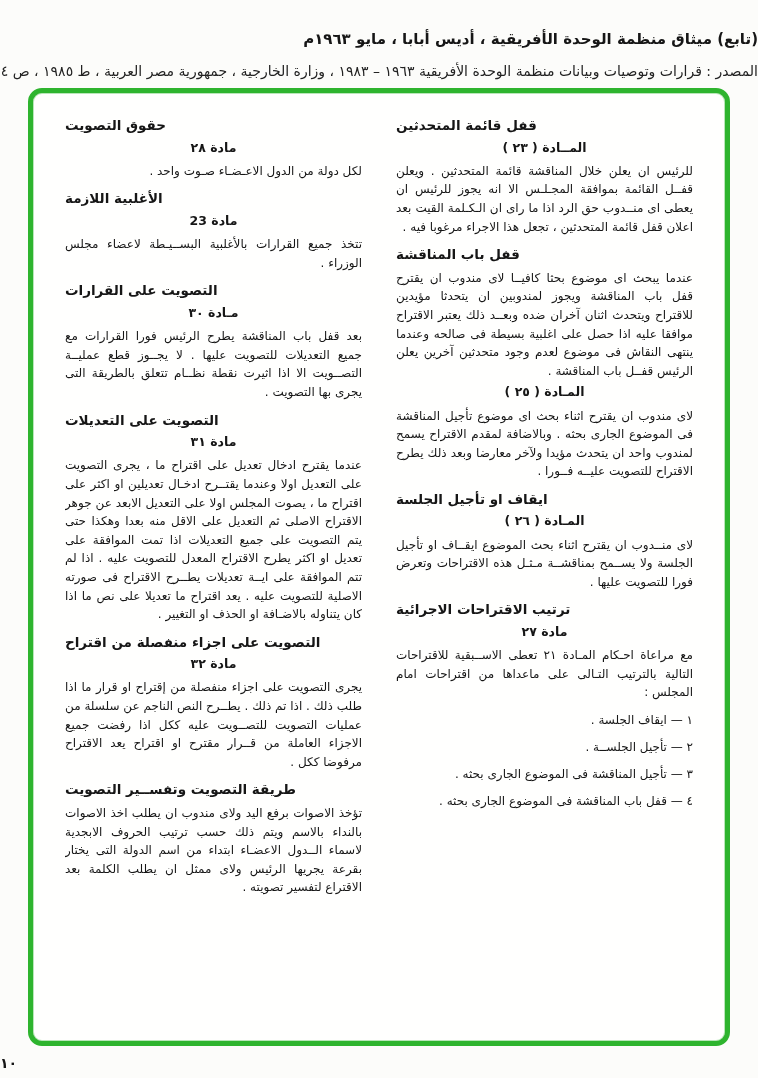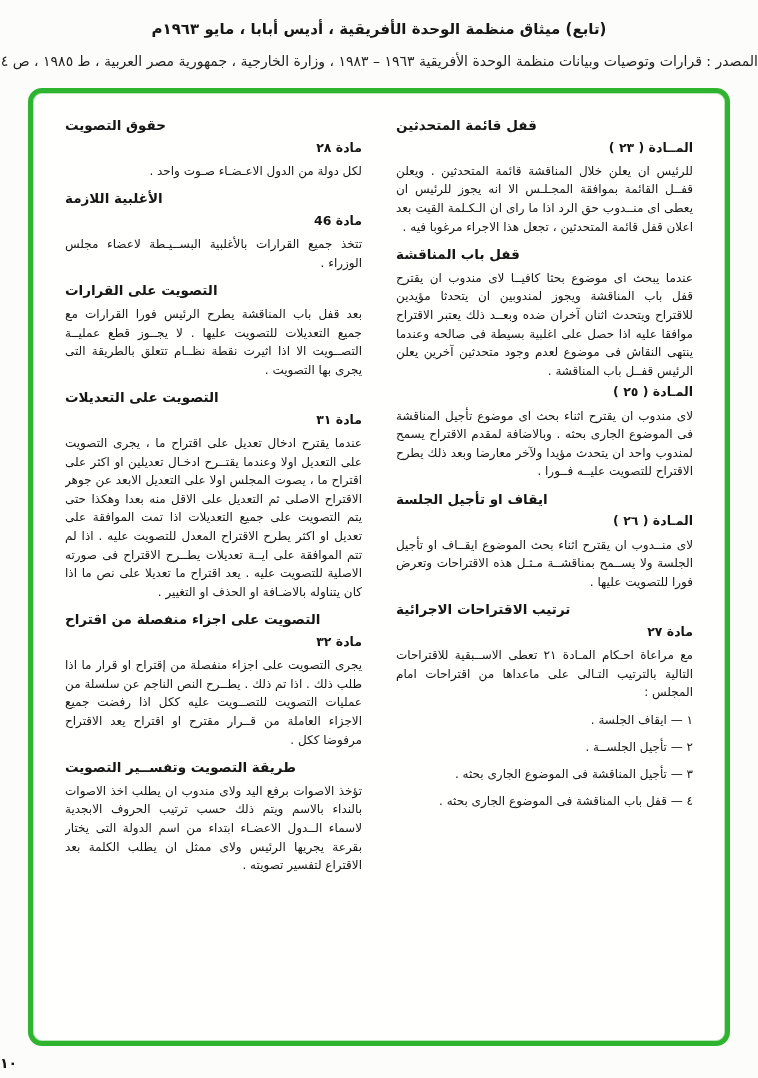--- a/index.html
+++ b/index.html
@@ -5,21 +5,21 @@
   * { margin: 0; padding: 0; box-sizing: border-box; }
   html, body { width: 758px; height: 1078px; }
   body {
     position: relative;
     background: var(--page-bg, #fcfcfa);
     color: var(--text, #161616);
     font-family: "DejaVu Sans", sans-serif;
     direction: rtl;
     overflow: hidden;
   }
-  .doc-header { text-align: center; padding-top: 20px; }
+  .doc-header { text-align: right; padding-top: 30px; }
   .doc-title { font-size: 15px; font-weight: bold; letter-spacing: 0.2px; }
   .doc-source { font-size: 14px; margin-top: 15px; color: #222; white-space: nowrap; }
   .frame {
     position: absolute;
     left: 28px; top: 88px;
     width: 702px; height: 958px;
     background: #fffffe;
     border: 5px solid var(--frame-border, #2eb42e);
     border-radius: 14px;
     box-shadow: inset 0 0 0 1px #b9e6b9;
@@ -28,21 +28,21 @@
   }
   .columns { display: flex; gap: 34px; height: 100%; }
   .col { flex: 1; overflow: hidden; }
   .article-section + .article-section { }
   .sec-heading {
     font-size: 13.5px; font-weight: bold; text-align: left;
     line-height: 1.3; margin: 10px 0 5px;
   }
   .article-section:first-child .sec-heading { margin-top: 0; }
   .article-label {
-    font-size: 12.5px; font-weight: bold; 
+    font-size: 12.5px; font-weight: bold; text-align: center;
     line-height: 1.3; margin: 4px 0 6px;
   }
   .body-text {
     font-size: 12px; line-height: 1.55; text-align: justify;
     text-justify: inter-word; margin-bottom: 4px;
   }
   .list-item { font-size: 12px; line-height: 1.5; margin-top: 9px; }
   .page-footer {
     position: absolute; bottom: 6px; left: 0; width: 100%;
     text-align: left;
@@ -91,25 +91,26 @@
           </section>
         </section>
       <section class="col" id="col-left">
           <section class="article-section">
             <h2 class="sec-heading">حقوق التصويت</h2>
             <h3 class="article-label">مادة ٢٨</h3>
             <p class="body-text">لكل دولة من الدول الاعـضـاء صـوت واحد .</p>
           </section>
           <section class="article-section">
             <h2 class="sec-heading">الأغلبية اللازمة</h2>
-            <h3 class="article-label">مادة 46</h3>
+            <h3 class="article-label">مادة 23</h3>
             <p class="body-text">تتخذ جميع القرارات بالأغلبية البســيـطة لاعضاء مجلس الوزراء .</p>
           </section>
           <section class="article-section">
             <h2 class="sec-heading">التصويت على القرارات</h2>
+            <h3 class="article-label">مـادة ٣٠</h3>
             <p class="body-text">بعد قفل باب المناقشة يطرح الرئيس فورا القرارات مع جميع التعديلات للتصويت عليها . لا يجــوز قطع عمليــة التصــويت الا اذا اثيرت نقطة نظــام تتعلق بالطريقة التى يجرى بها التصويت .</p>
           </section>
           <section class="article-section">
             <h2 class="sec-heading">التصويت على التعديلات</h2>
             <h3 class="article-label">مادة ٣١</h3>
             <p class="body-text">عندما يقترح ادخال تعديل على اقتراح ما ، يجرى التصويت على التعديل اولا وعندما يقتــرح ادخـال تعديلين او اكثر على اقتراح ما ، يصوت المجلس اولا على التعديل الابعد عن جوهر الاقتراح الاصلى ثم التعديل على الاقل منه بعدا وهكذا حتى يتم التصويت على جميع التعديلات اذا تمت الموافقة على تعديل او اكثر يطرح الاقتراح المعدل للتصويت عليه . اذا لم تتم الموافقة على ايــة تعديلات يطــرح الاقتراح فى صورته الاصلية للتصويت عليه . يعد اقتراح ما تعديلا على نص ما اذا كان يتناوله بالاضـافة او الحذف او التغيير .</p>
           </section>
           <section class="article-section">
             <h2 class="sec-heading">التصويت على اجزاء منفصلة من اقتراح</h2>
             <h3 class="article-label">مادة ٣٢</h3>

